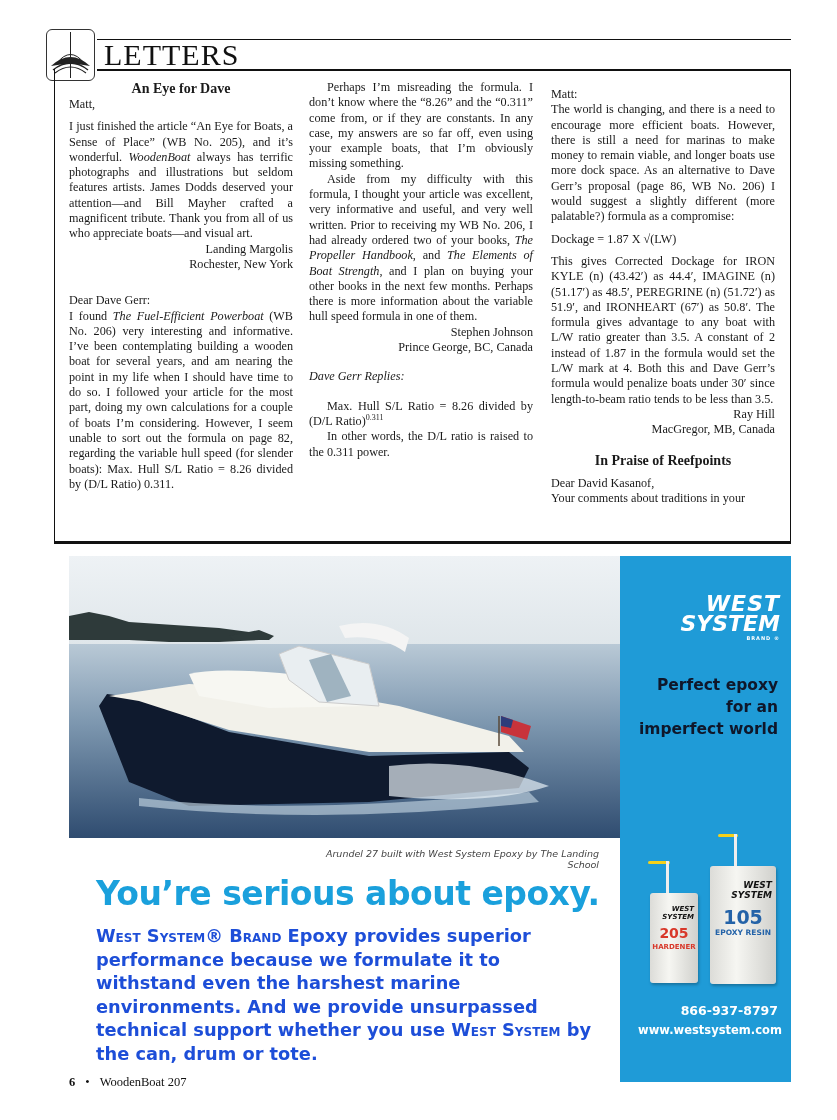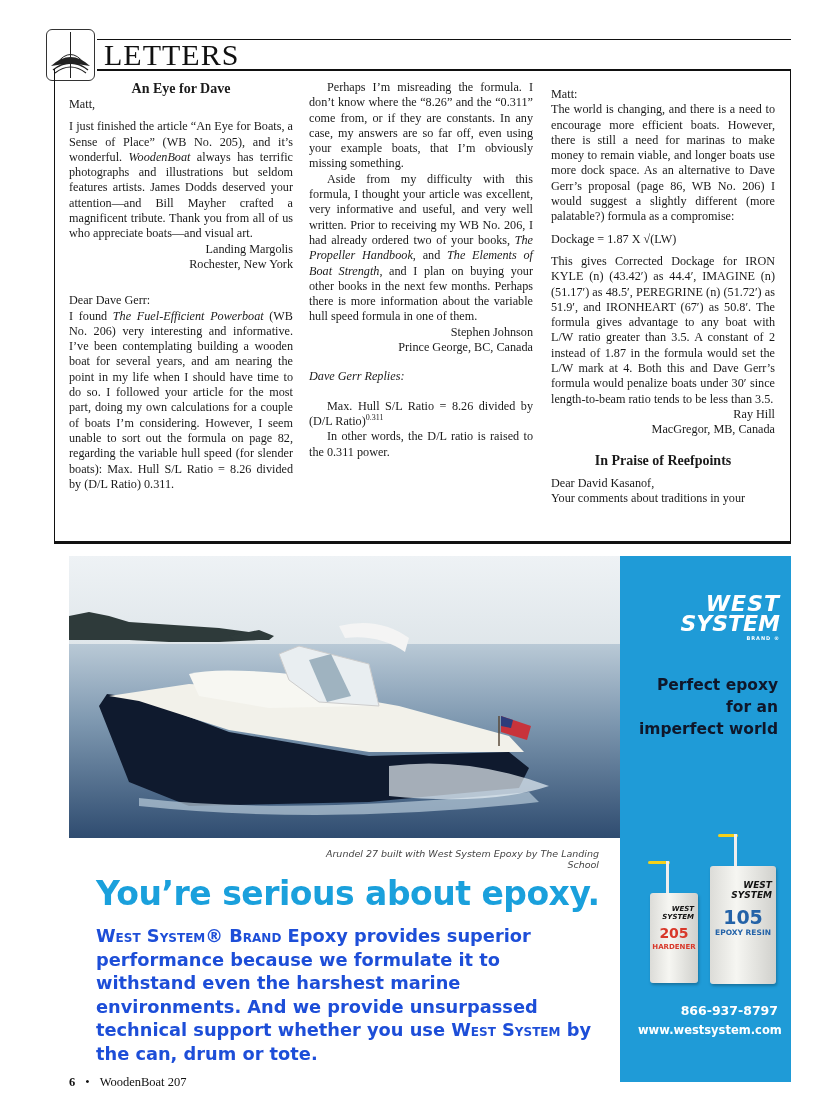--- a/index.html
+++ b/index.html
@@ -35,21 +35,21 @@
   .ad-headline { position: absolute; left: 27px; top: 318px; font-family: "DejaVu Sans", sans-serif; font-weight: bold; font-size: 33px; color: #1aa0dc; letter-spacing: -0.5px; white-space: nowrap; }
   .ad-body { position: absolute; left: 27px; top: 368px; width: 510px; font-family: "DejaVu Sans", sans-serif; font-weight: bold; font-size: 17.8px; line-height: 23.5px; color: #1d4ed8; }
   .ad-body .sc { font-variant: small-caps; }
   .ad-panel { position: absolute; left: 551px; top: 0; width: 171px; height: 526px; background: #1f9bd7; }
   .ws-logo { position: absolute; left: 10px; top: 38px; width: 150px; text-align: right; color: #fff; font-family: "DejaVu Sans", sans-serif; font-weight: bold; font-style: italic; line-height: 20px; }
   .ws-logo .w1 { font-size: 22px; letter-spacing: 1px; }
   .ws-logo .w2 { font-size: 22px; letter-spacing: 0px; }
   .ws-logo .brand { font-size: 5px; font-style: normal; letter-spacing: 1px; line-height: 8px; }
   .panel-tagline { position: absolute; left: 8px; top: 118px; width: 150px; text-align: right; color: #0f172a; font-family: "DejaVu Sans", sans-serif; font-weight: bold; font-size: 15.5px; line-height: 22px; }
   .panel-phone { position: absolute; left: 8px; top: 447px; width: 150px; text-align: right; color: #fff; font-family: "DejaVu Sans", sans-serif; font-weight: bold; font-size: 12.5px; }
-  .panel-url { position: absolute; left: 18px; top: 467px; width: 156px; text-align: left; color: #fff; font-family: "DejaVu Sans", sans-serif; font-weight: bold; font-size: 11.5px; }
+  .panel-url { position: absolute; left: 12px; top: 467px; width: 156px; text-align: center; color: #fff; font-family: "DejaVu Sans", sans-serif; font-weight: bold; font-size: 11.5px; }
 
   
   .can { position: absolute; background: linear-gradient(90deg, #dcdcd8, #f6f6f2 40%, #d0d0cc); border-radius: 3px; box-shadow: 1px 2px 3px rgba(0,0,0,0.25); }
   .can-205 { left: 30px; top: 337px; width: 48px; height: 90px; }
   .can-105 { left: 90px; top: 310px; width: 66px; height: 118px; }
   .can .mini-logo { position: absolute; right: 4px; font-family: "DejaVu Sans", sans-serif; font-weight: bold; font-style: italic; color: #111; text-align: right; line-height: 8px; }
   .can .num { position: absolute; font-family: "DejaVu Sans", sans-serif; font-weight: bold; text-align: center; width: 100%; }
   .can .lbl { position: absolute; font-family: "DejaVu Sans", sans-serif; font-weight: bold; text-align: center; width: 100%; }
   .pump-stem { position: absolute; background: #eee; }
   .pump-arm { position: absolute; background: #f3d11b; border-radius: 2px; }

